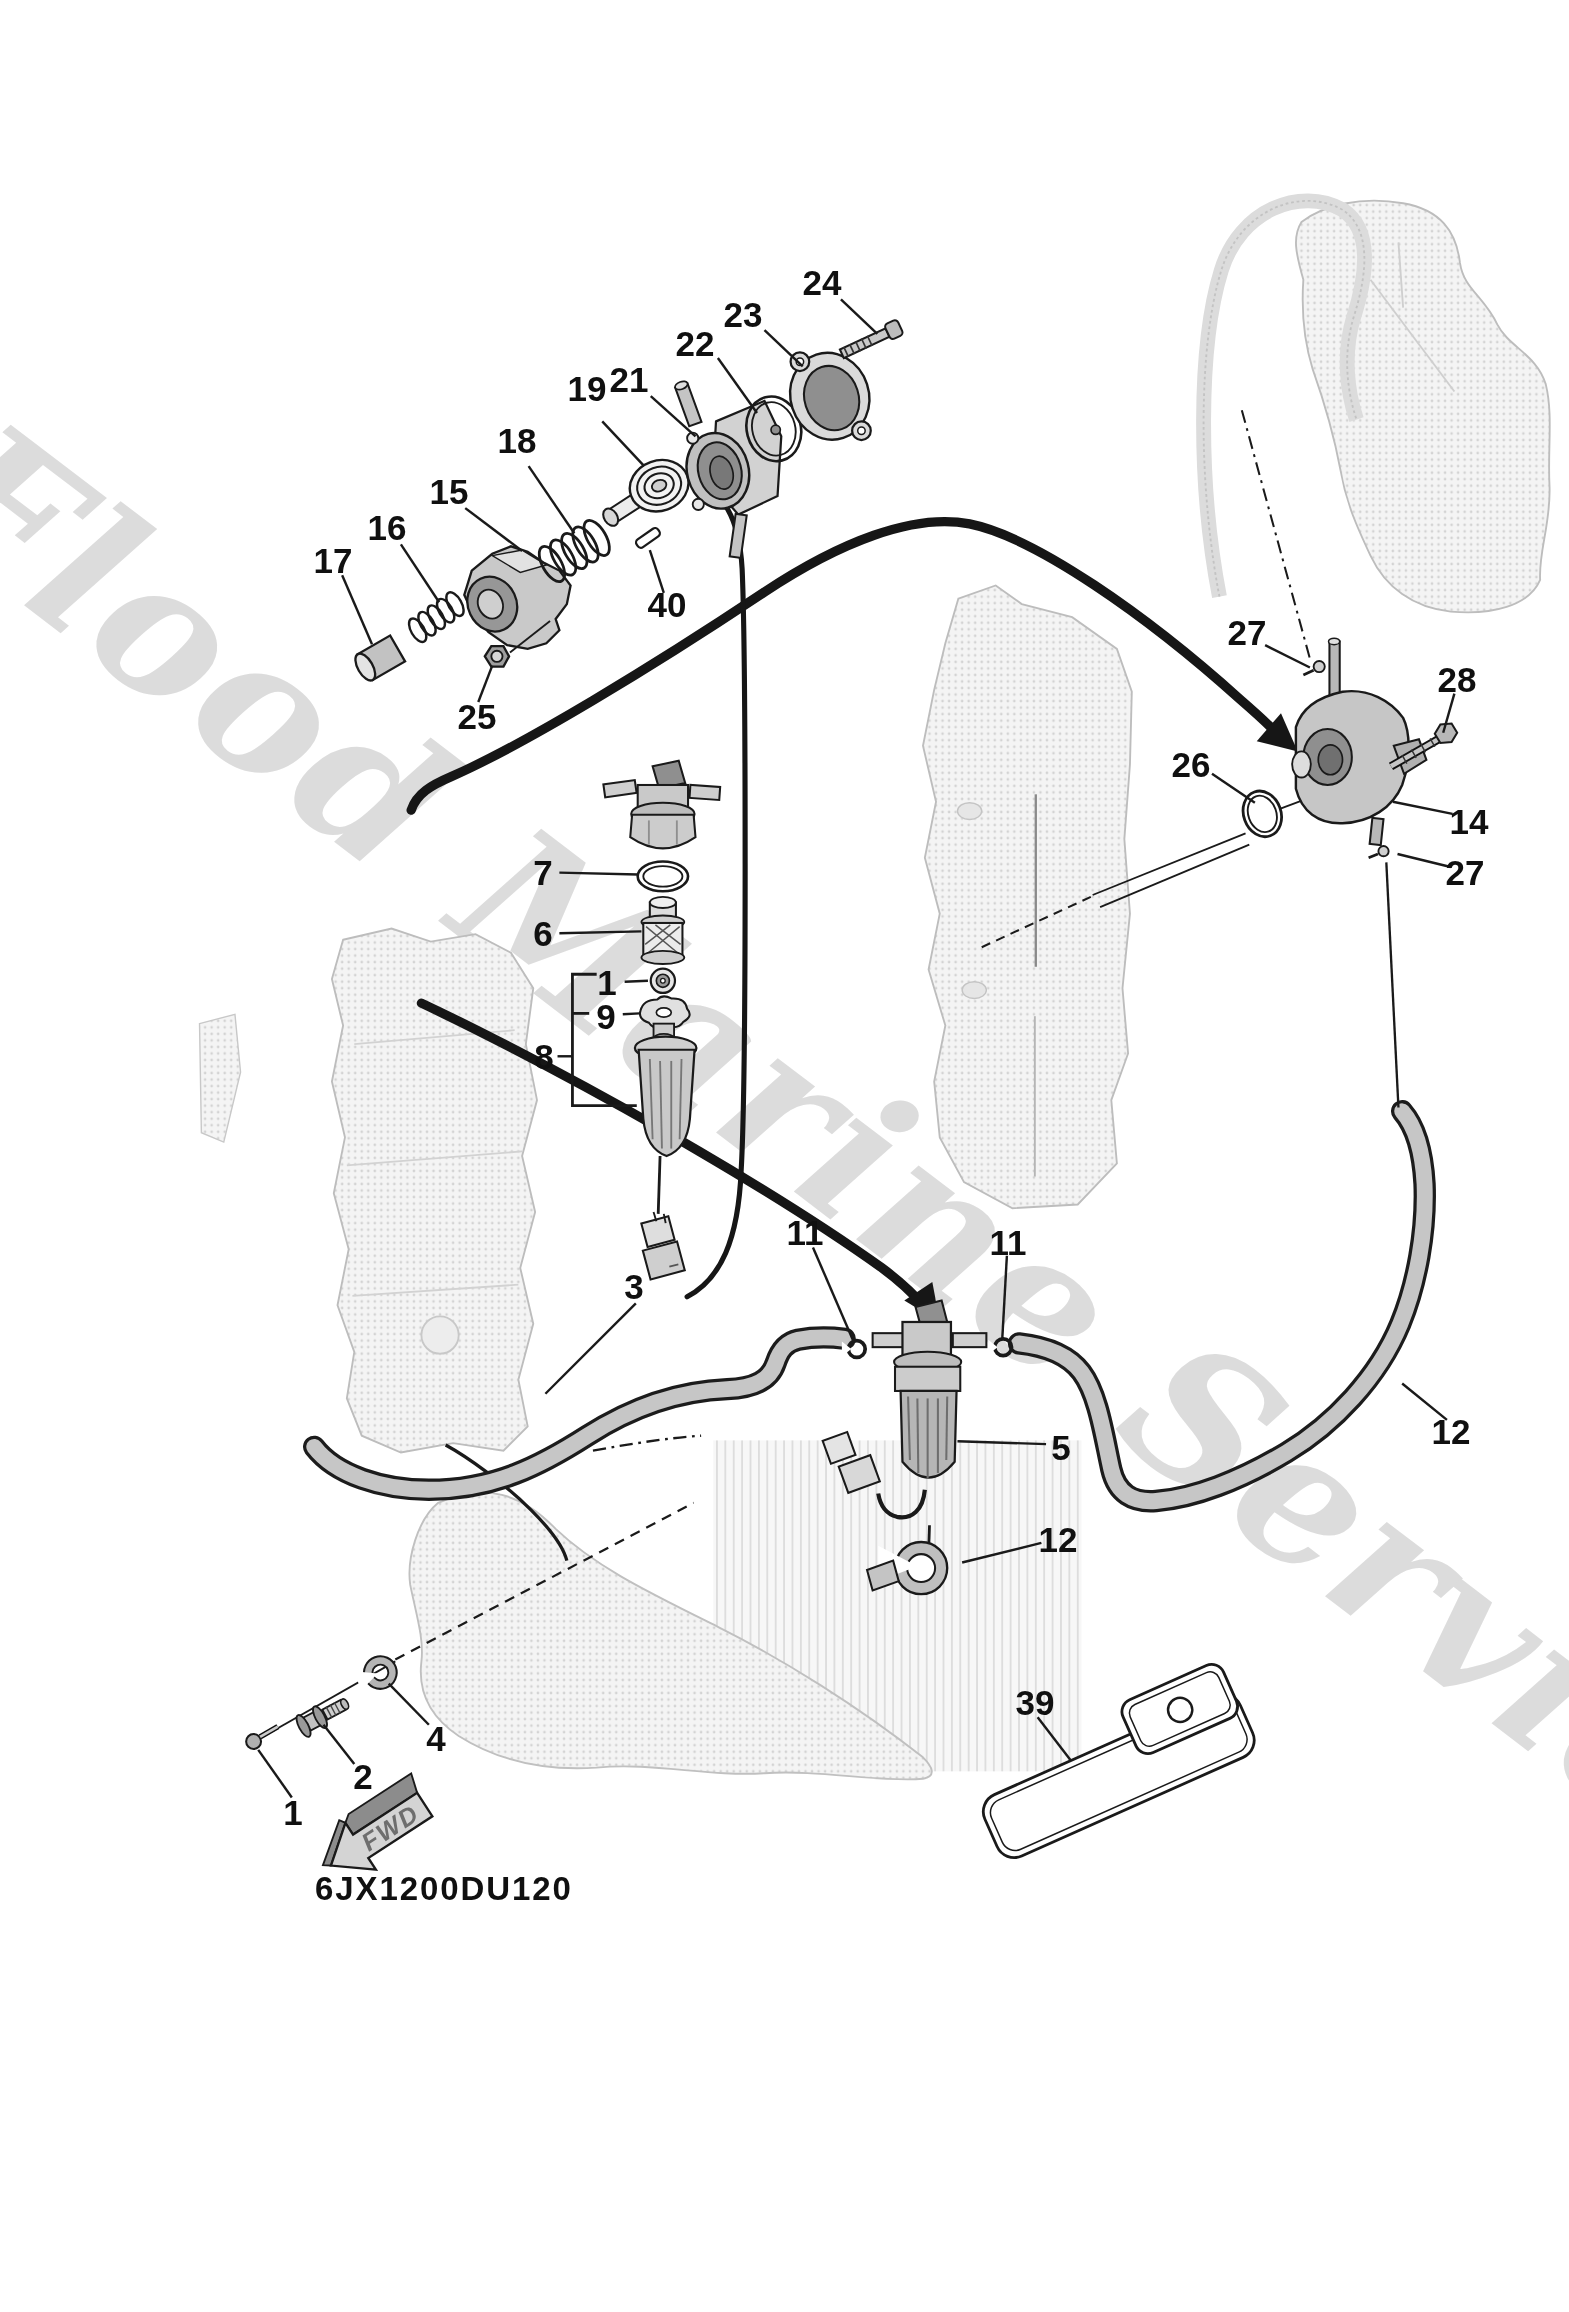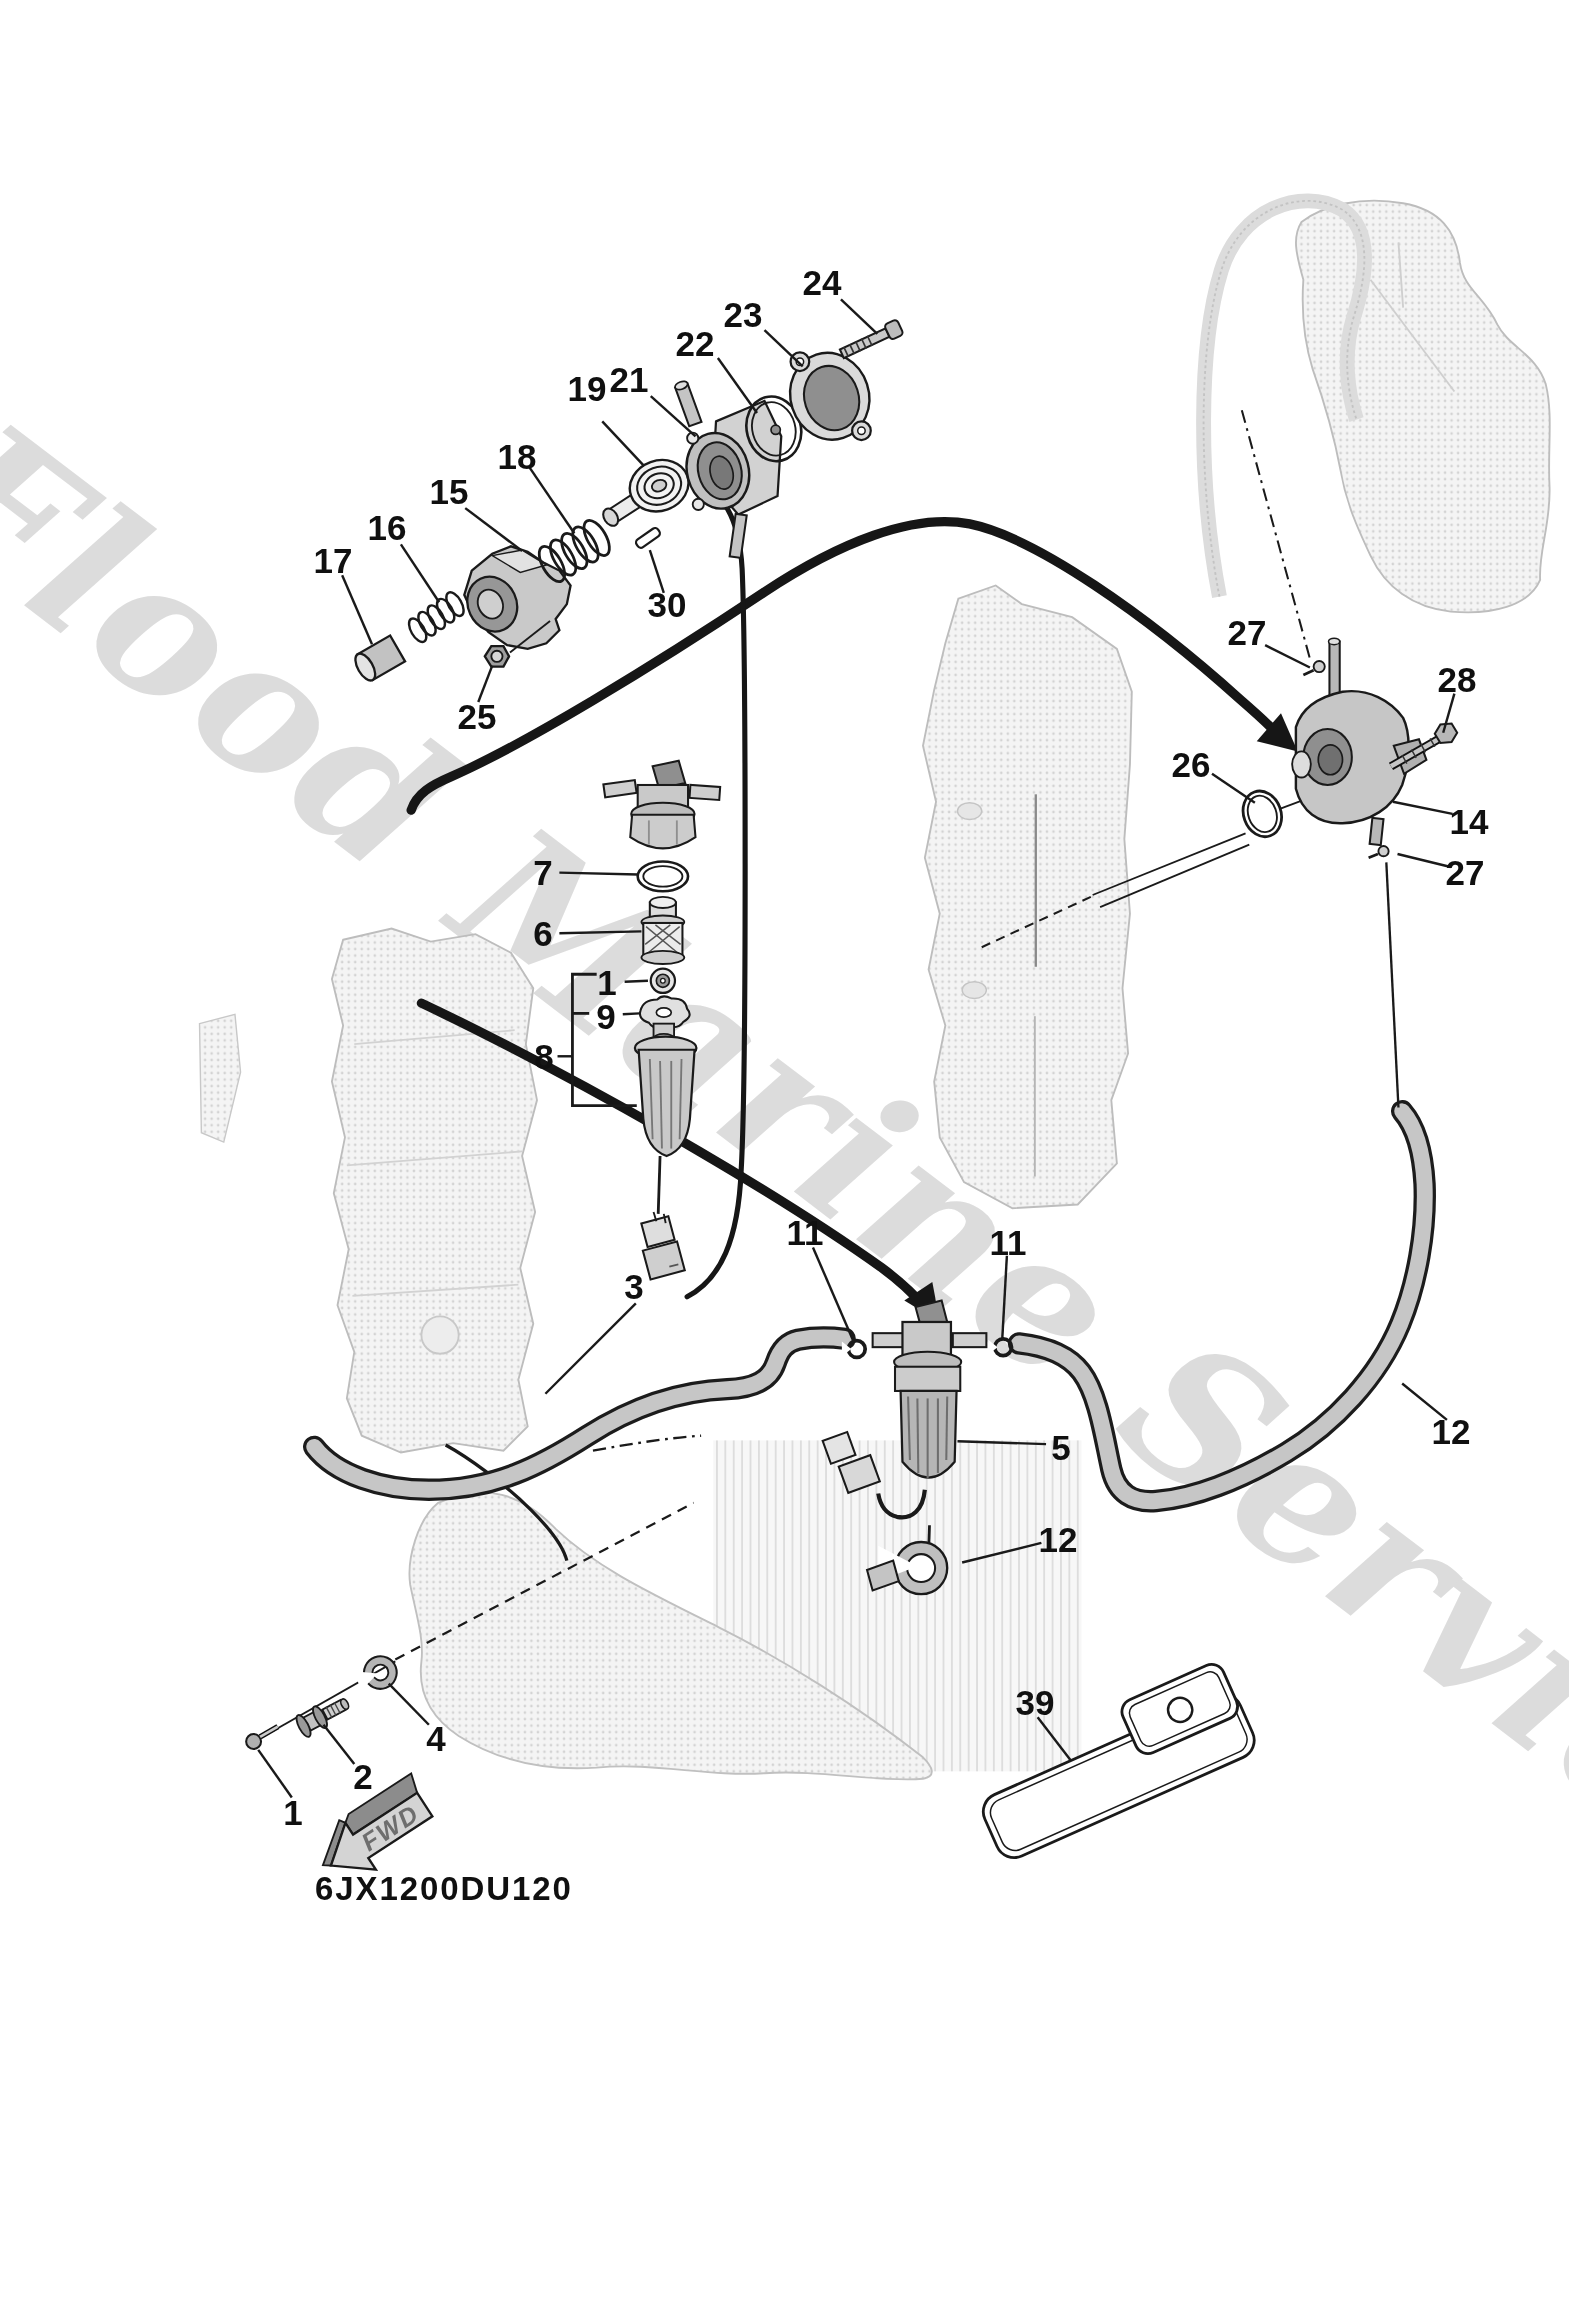--- a/index.html
+++ b/index.html
@@ -415,23 +415,23 @@
   <div class="callout" style="left:606px;top:1016px">9</div>
   <div class="callout" style="left:607px;top:982px">1</div>
   <div class="callout" style="left:805px;top:1232px">11</div>
   <div class="callout" style="left:1008px;top:1242px">11</div>
   <div class="callout" style="left:1058px;top:1539px">12</div>
   <div class="callout" style="left:1451px;top:1431px">12</div>
   <div class="callout" style="left:1469px;top:821px">14</div>
   <div class="callout" style="left:449px;top:491px">15</div>
   <div class="callout" style="left:387px;top:527px">16</div>
   <div class="callout" style="left:333px;top:560px">17</div>
-  <div class="callout" style="left:517px;top:456px">18</div>
+  <div class="callout" style="left:517px;top:440px">18</div>
   <div class="callout" style="left:587px;top:388px">19</div>
-  <div class="callout" style="left:667px;top:604px">30</div>
+  <div class="callout" style="left:667px;top:604px">40</div>
   <div class="callout" style="left:629px;top:379px">21</div>
   <div class="callout" style="left:695px;top:343px">22</div>
   <div class="callout" style="left:743px;top:314px">23</div>
   <div class="callout" style="left:822px;top:282px">24</div>
   <div class="callout" style="left:477px;top:716px">25</div>
   <div class="callout" style="left:1191px;top:764px">26</div>
   <div class="callout" style="left:1247px;top:632px">27</div>
   <div class="callout" style="left:1465px;top:872px">27</div>
   <div class="callout" style="left:1457px;top:679px">28</div>
   <div class="callout" style="left:1035px;top:1702px">39</div>

